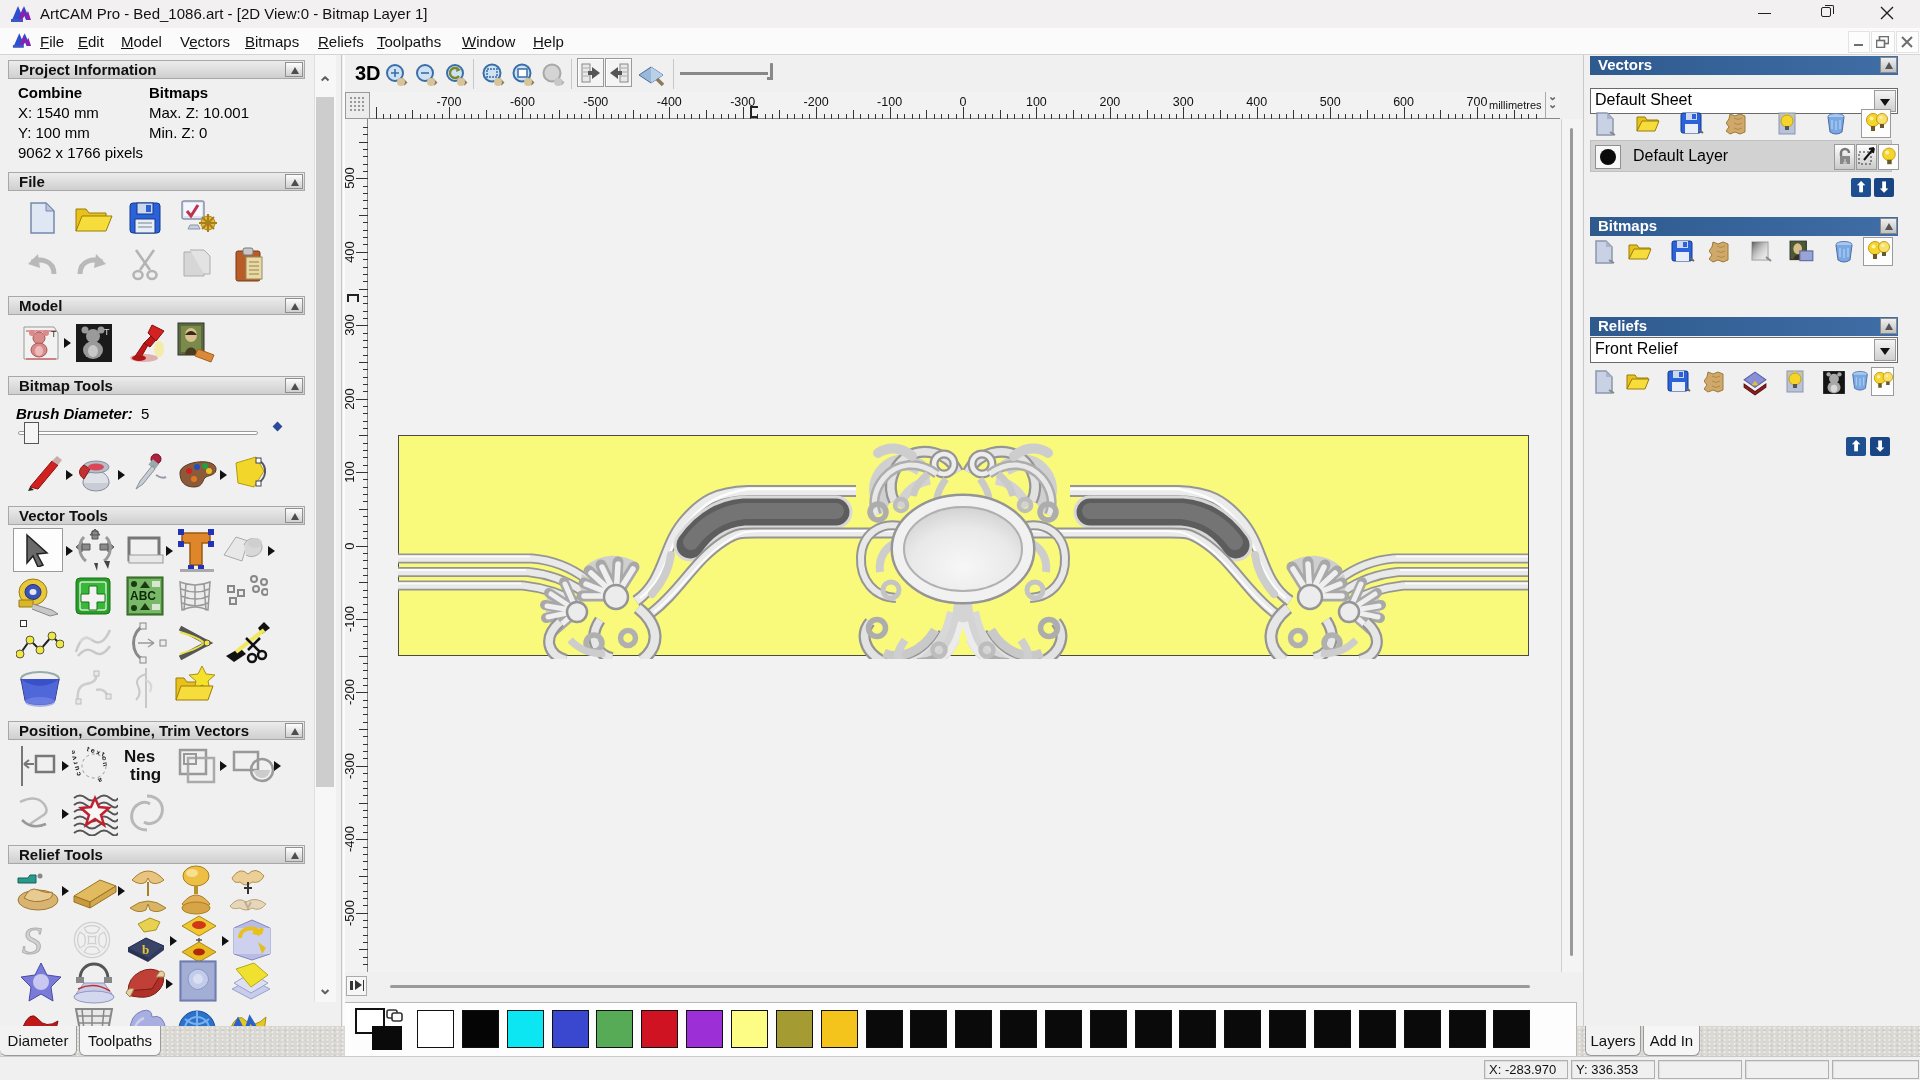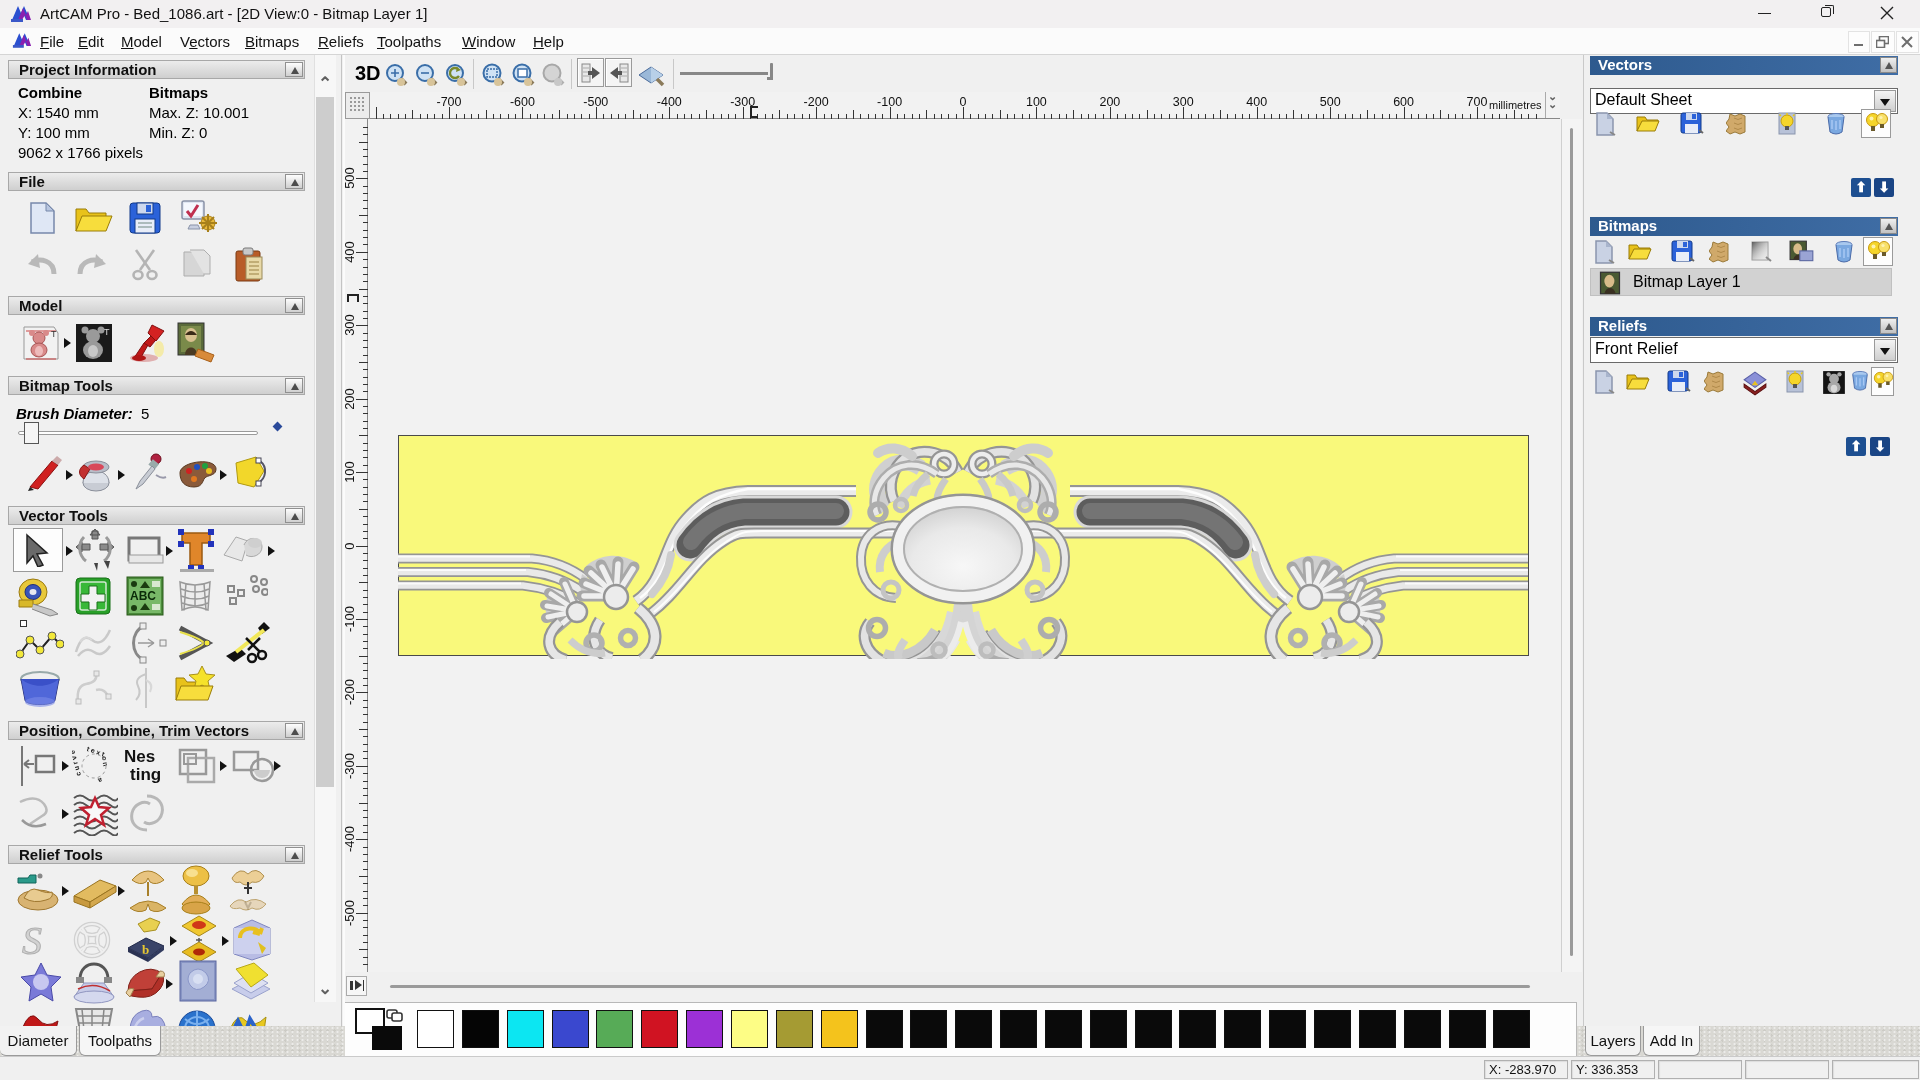--- a/index.html
+++ b/index.html
@@ -1177,20 +1177,40 @@
   <svg class="abs" style="left:192px;top:57px" width="22" height="24" viewBox="0 0 20 24">
       <use href="#rp-bulbpage"></use>
     </svg>
   <svg class="abs" style="left:240px;top:57px" width="24" height="24" viewBox="0 0 22 24">
       <use href="#rp-trash"></use>
     </svg>
   <div class="abs" style="left:277px;top:54px;width:30px;height:29px;background:#fdfdfd;border:1px solid #9a9a9a"></div>
   <svg class="abs" style="left:281px;top:57px" width="24" height="24" viewBox="0 0 24 24">
       <use href="#rp-bulbs"></use>
     </svg>
+  <div class="layerrow" style="top:85px;height:32px">
+    <div class="abs" style="left:4px;top:4px;width:26px;height:24px;background:#f8f8f8;border:1px solid #909090"></div>
+    <div class="abs" style="left:9px;top:8px;width:16px;height:16px;background:#0a0a0a;border-radius:50%"></div>
+    <div class="abs" style="left:42px;top:6px">Default Layer</div>
+    <div class="abs" style="left:243px;top:3px;width:21px;height:26px;background:linear-gradient(#fefefe,#cacaca);border:1px solid #9a9a9a"></div>
+    <svg class="abs" style="left:246px;top:6px" width="16" height="20" viewBox="0 0 16 20">
+        <path d="M4 9 V6 a4 4 0 0 1 8 0" fill="none" stroke="#777" stroke-width="2.5"></path>
+        <rect x="3" y="9" width="10" height="8" fill="#888"></rect>
+        <path d="M8 12 v4 m-2 0 h4" stroke="#ddd"></path>
+      </svg>
+    <div class="abs" style="left:265px;top:3px;width:21px;height:26px;background:linear-gradient(#fefefe,#cacaca);border:1px solid #9a9a9a"></div>
+    <svg class="abs" style="left:267px;top:5px" width="18" height="22" viewBox="0 0 18 22">
+        <rect x="1" y="6" width="12" height="12" fill="none" stroke="#333" stroke-dasharray="2 2"></rect>
+        <path d="M16 2 L6 14 M16 2 l-5 1 M16 2 l-1 5" stroke="#111" stroke-width="2"></path>
+      </svg>
+    <div class="abs" style="left:287px;top:3px;width:21px;height:26px;background:#fdfdfd;border:1px solid #9a9a9a"></div>
+    <svg class="abs" style="left:289px;top:5px" width="18" height="22" viewBox="0 0 20 24">
+        <use href="#rp-bulb1"></use>
+      </svg>
+  </div>
   <div class="udbtn" style="left:267px;top:123px">⬆</div>
   <div class="udbtn" style="left:290px;top:123px;background:#1a4585">⬇</div>
   <div class="rsechead" style="left:6px;top:162px">Bitmaps<span class="rcollbtn"></span></div>
   <svg class="abs" style="left:9px;top:185px" width="24" height="24" viewBox="0 0 24 24">
       <use href="#rp-new"></use>
     </svg>
   <svg class="abs" style="left:44px;top:185px" width="24" height="24" viewBox="0 0 24 24">
       <use href="#rp-folder"></use>
     </svg>
   <svg class="abs" style="left:87px;top:185px" width="24" height="24" viewBox="0 0 24 24">
@@ -1205,28 +1225,20 @@
   <svg class="abs" style="left:205px;top:185px" width="26" height="24" viewBox="0 0 24 22">
       <use href="#rp-mona"></use>
     </svg>
   <svg class="abs" style="left:249px;top:185px" width="22" height="24" viewBox="0 0 22 24">
       <use href="#rp-trash"></use>
     </svg>
   <div class="abs" style="left:279px;top:182px;width:30px;height:29px;background:#fdfdfd;border:1px solid #9a9a9a"></div>
   <svg class="abs" style="left:283px;top:185px" width="24" height="24" viewBox="0 0 24 24">
       <use href="#rp-bulbs"></use>
     </svg>
-  <div class="layerrow" style="top:213px;height:28px">
-    <svg class="abs" style="left:6px;top:2px" width="26" height="24" viewBox="0 0 17 19">
-        <rect x="1" y="1" width="15" height="17" fill="#4a5a32" stroke="#333"></rect>
-        <ellipse cx="8" cy="8" rx="4" ry="5" fill="#d8bc8a"></ellipse>
-        <path d="M4 18 C5 12 12 12 13 18 Z" fill="#3a3022"></path>
-      </svg>
-    <div class="abs" style="left:42px;top:4px">Bitmap Layer 1</div>
-  </div>
   <div class="rsechead" style="left:6px;top:262px">Reliefs<span class="rcollbtn"></span></div>
   <div class="combo" style="left:6px;top:282px">Front Relief<span class="combobtn"></span></div>
   <svg class="abs" style="left:9px;top:315px" width="24" height="24" viewBox="0 0 24 24">
       <use href="#rp-new"></use>
     </svg>
   <svg class="abs" style="left:42px;top:315px" width="24" height="24" viewBox="0 0 24 24">
       <use href="#rp-folder"></use>
     </svg>
   <svg class="abs" style="left:83px;top:315px" width="24" height="24" viewBox="0 0 24 24">
       <use href="#rp-save"></use>

